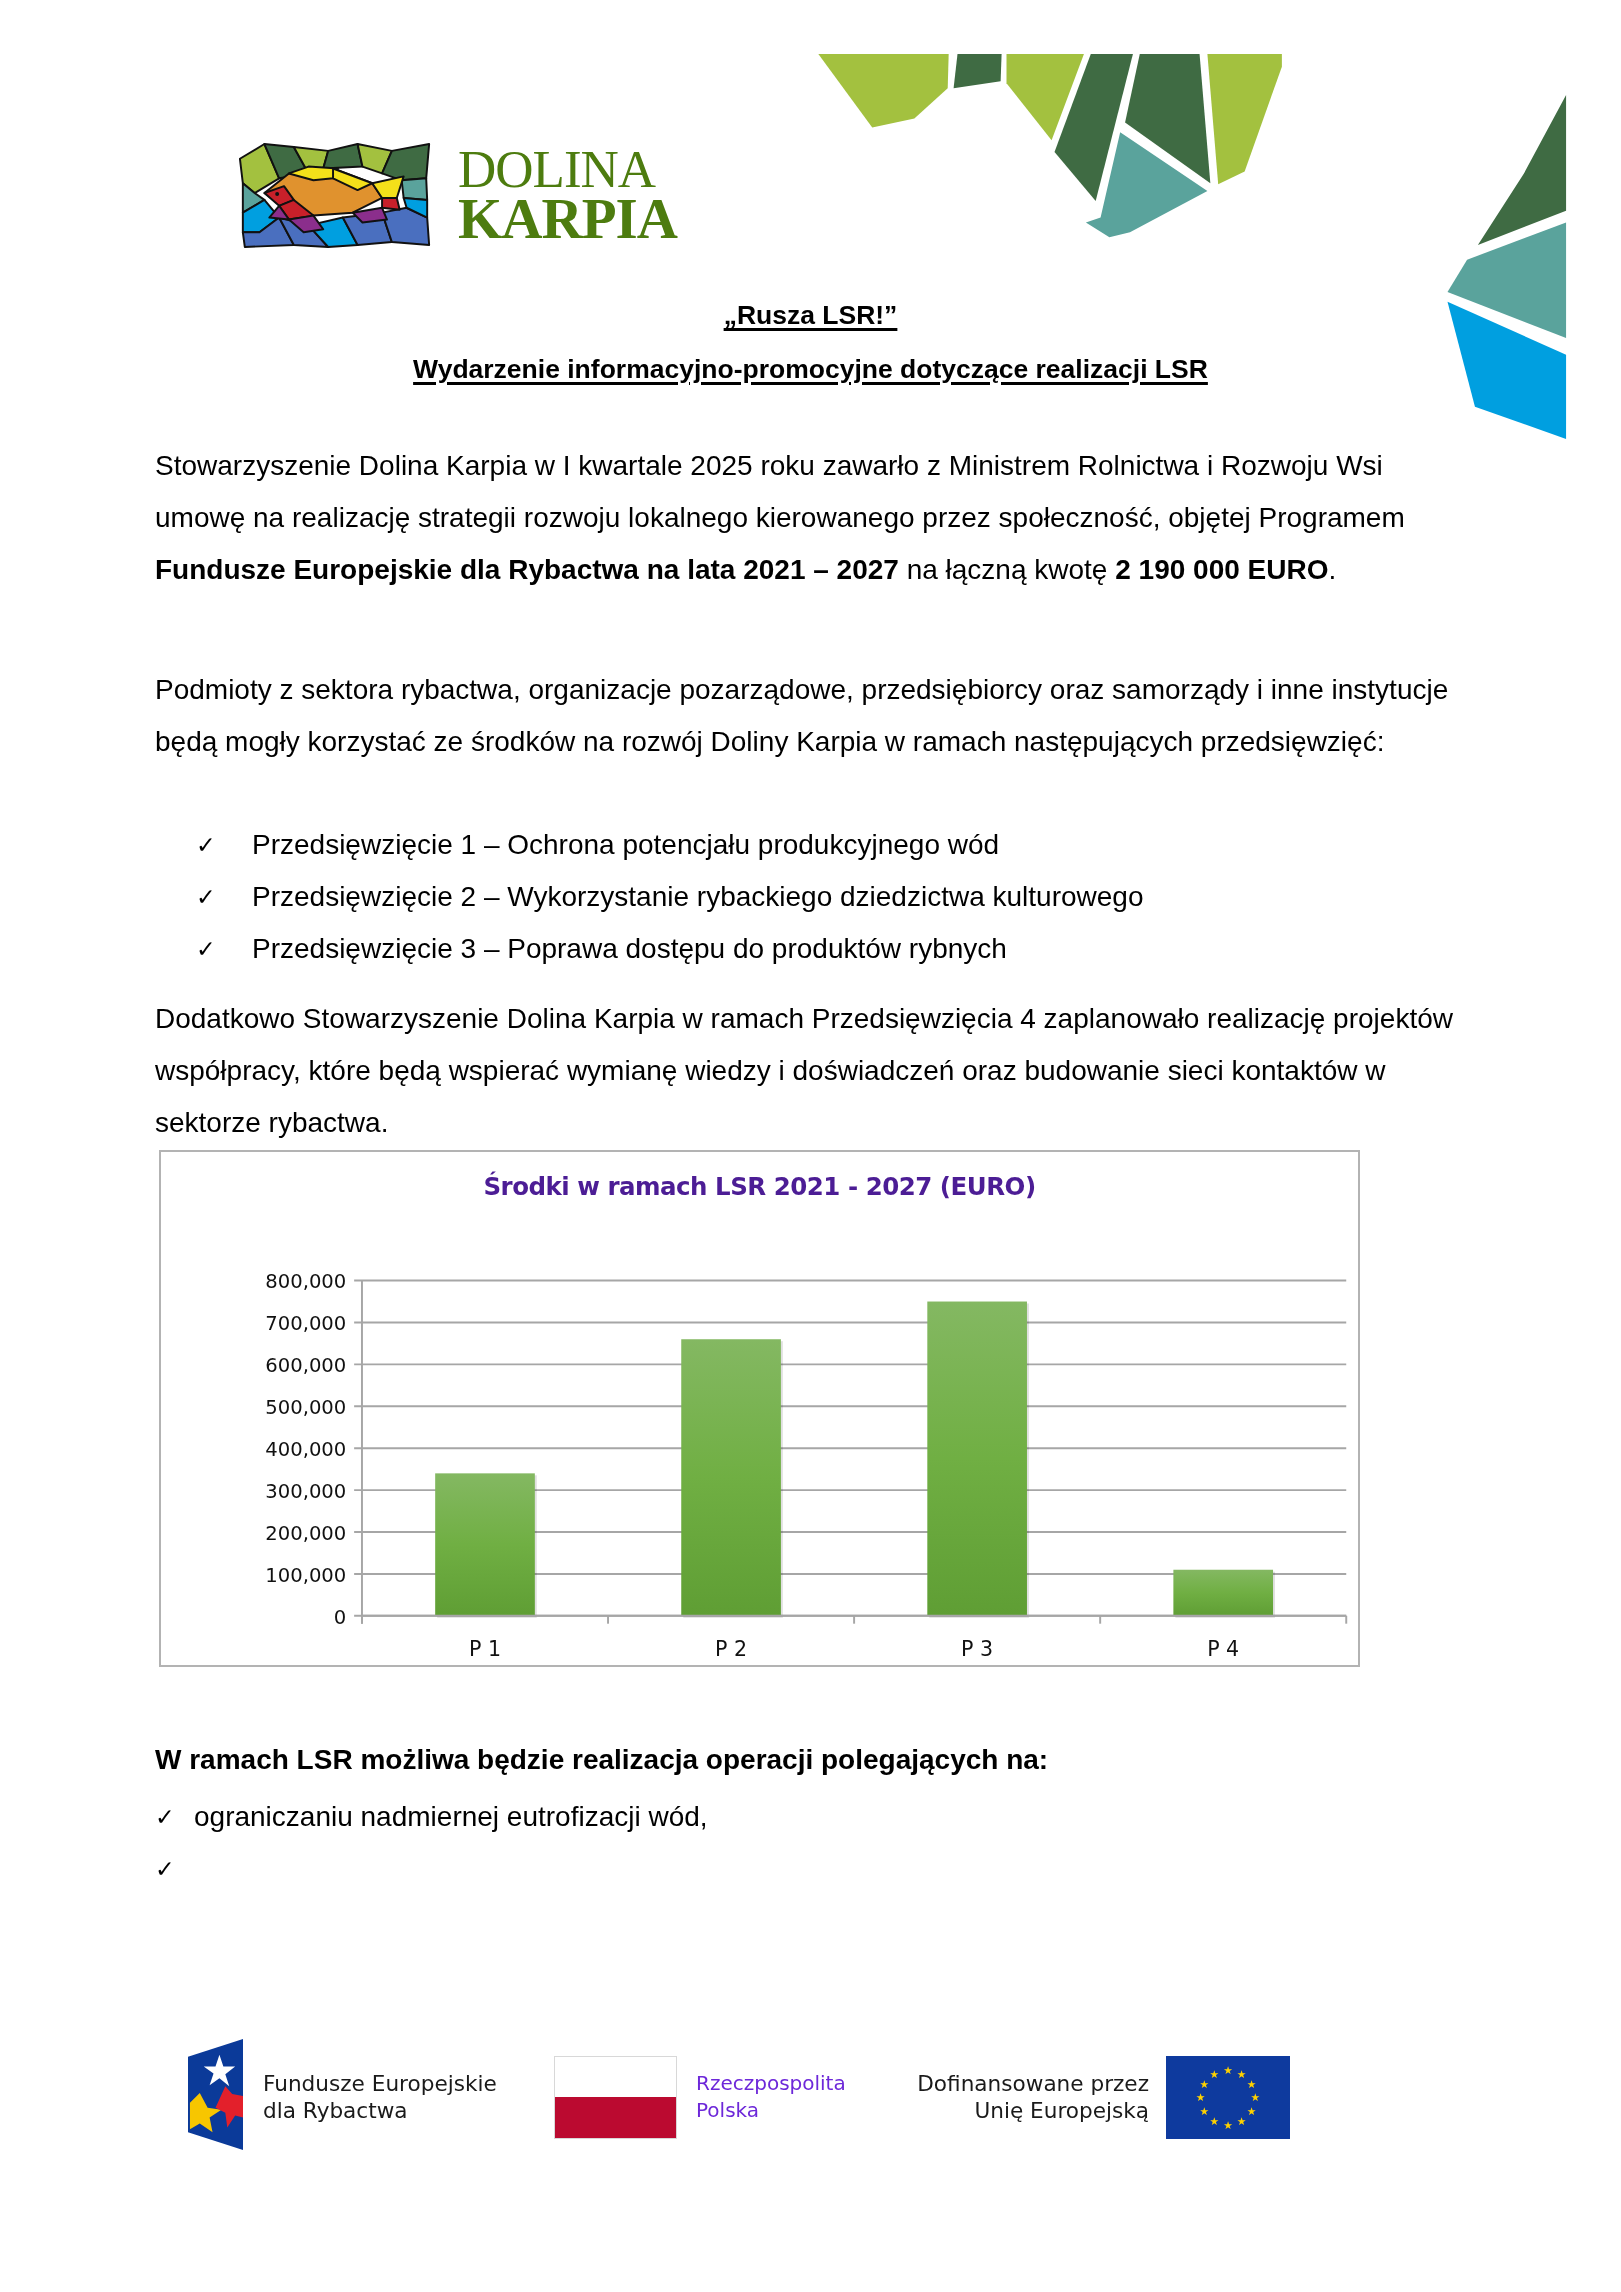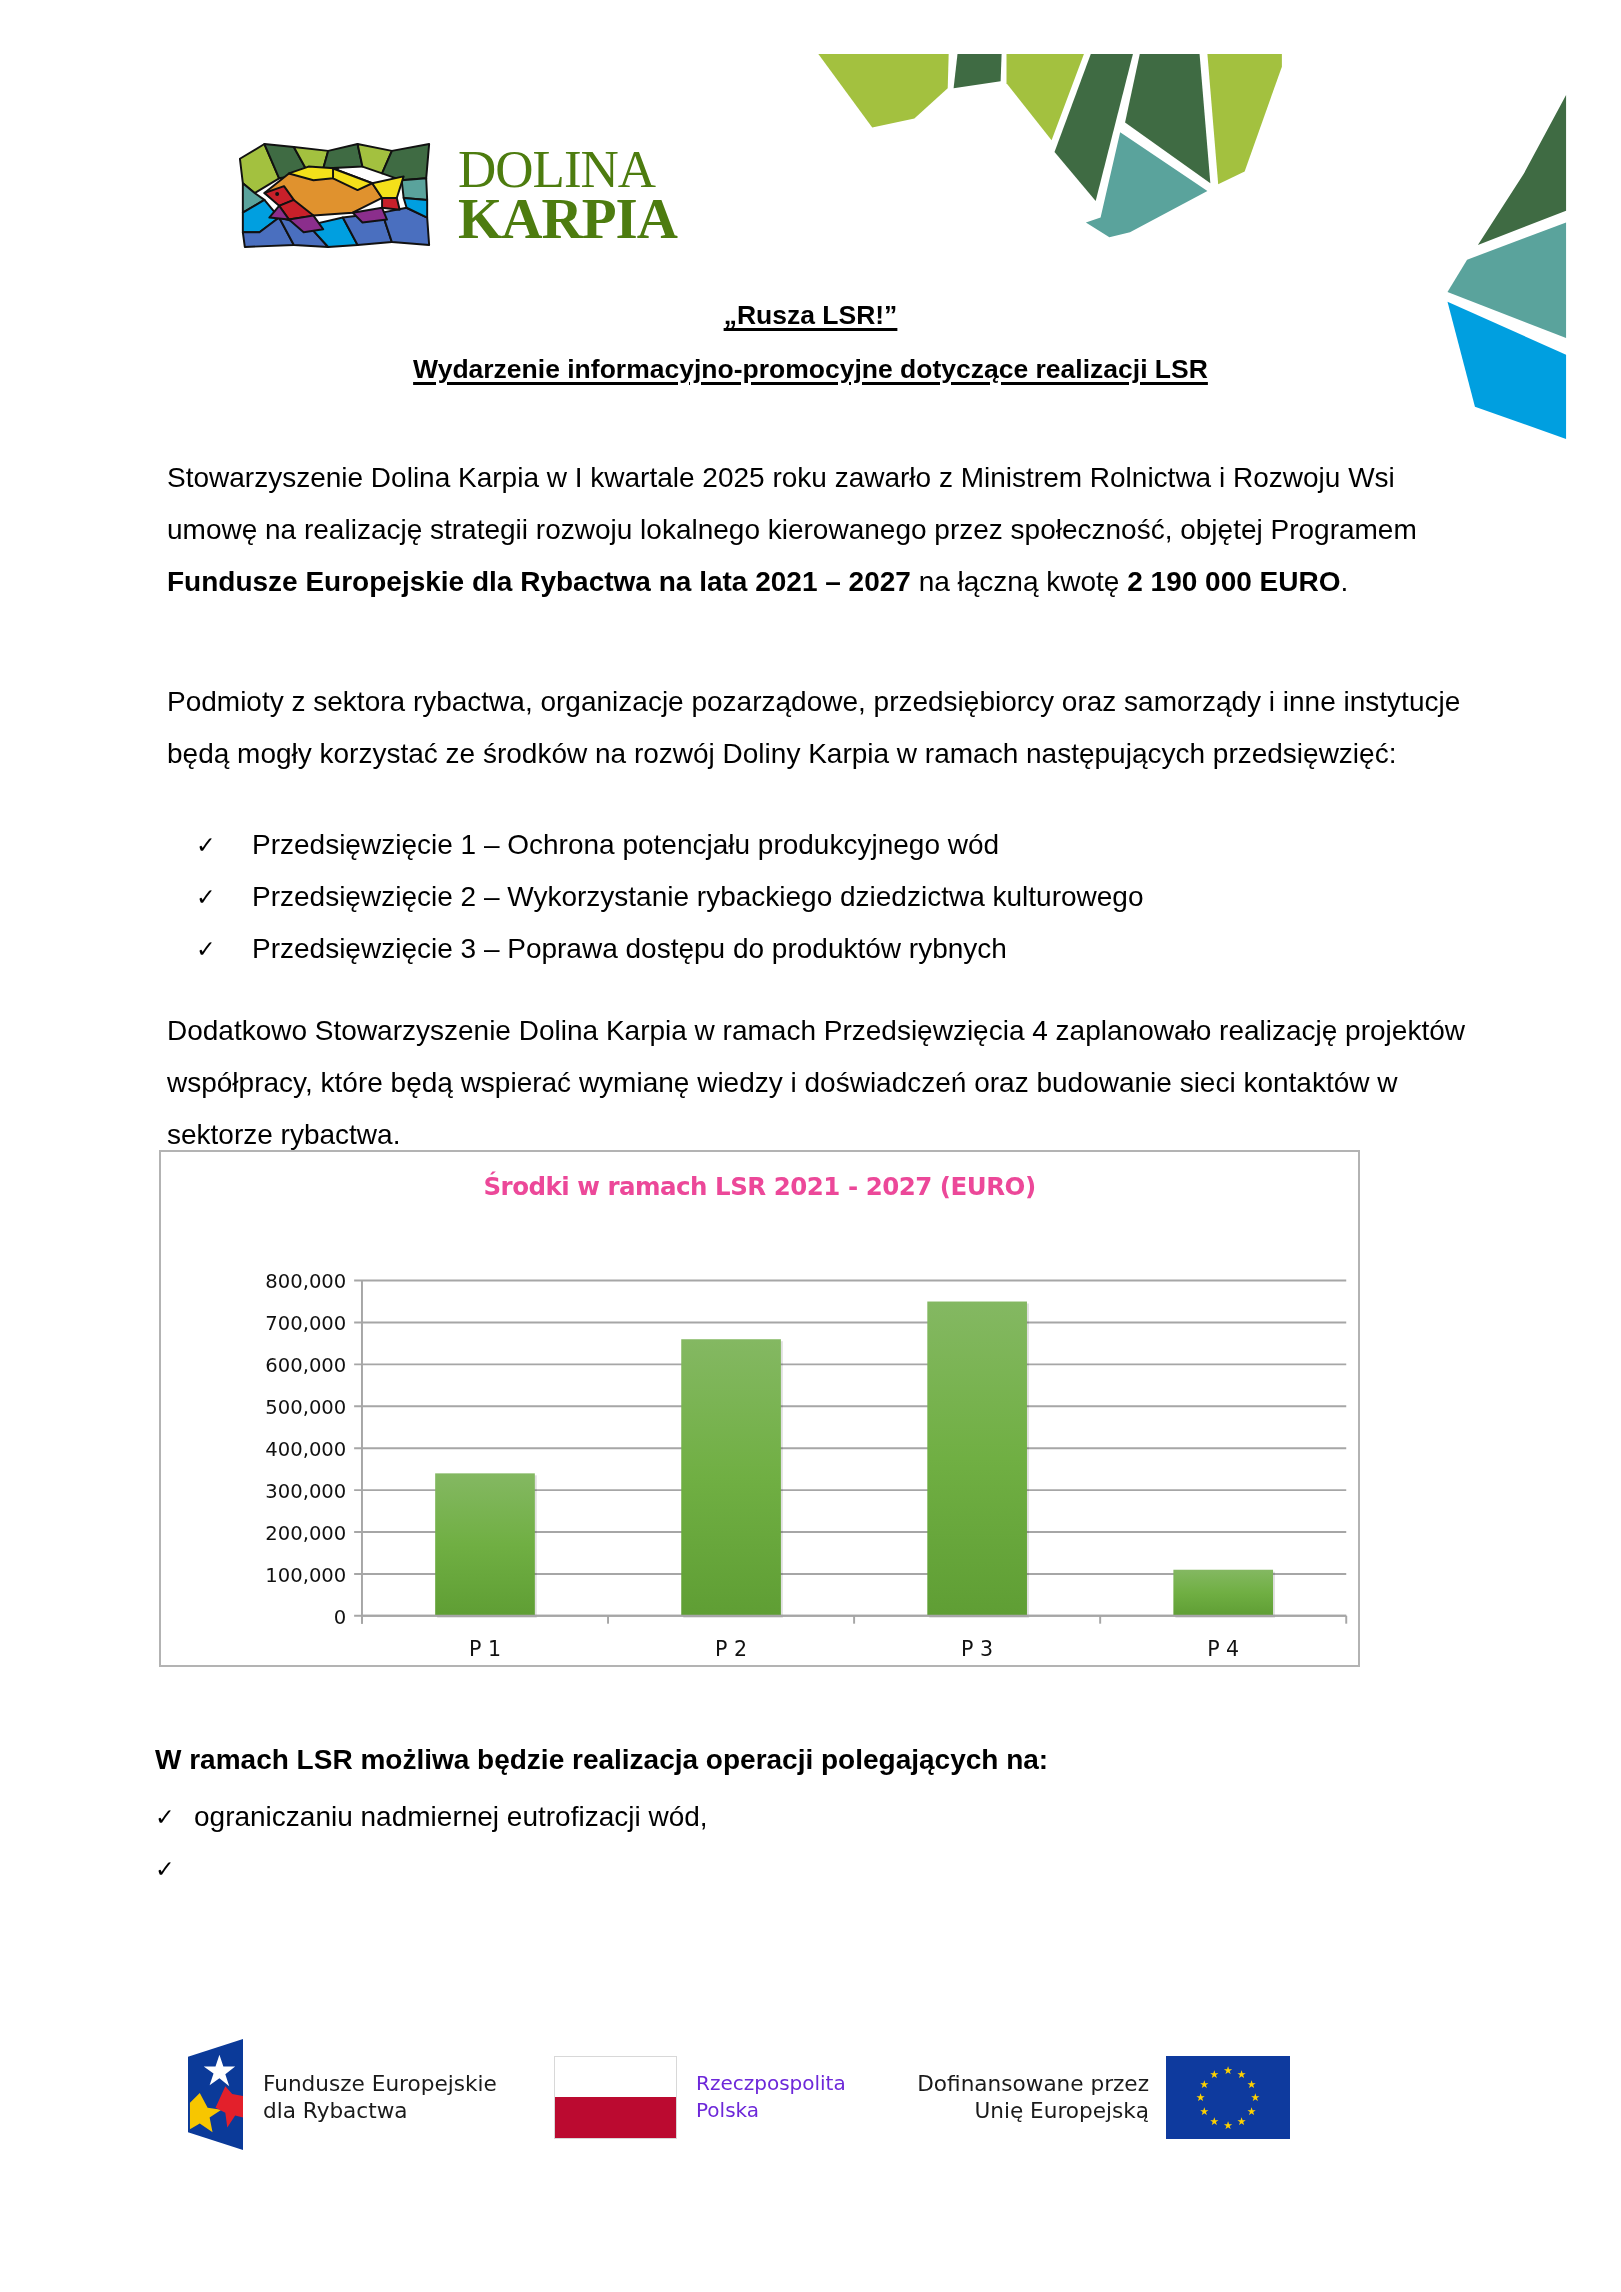--- a/index.html
+++ b/index.html
@@ -9,31 +9,31 @@
   .logo { position: absolute; left: 235px; top: 139px; width: 412px; height: 113px; }
   .logo-mark { position: absolute; left: 0; top: 0; width: 201px; height: 113px; }
   .logo-text { position: absolute; left: 223px; top: 5.9px; font-family: "Liberation Serif", serif;
                color: #4d7c0f; line-height: 49px; }
   .logo-text .l1 { font-size: 53px; letter-spacing: -1px; display: block; }
   .logo-text .l2 { font-size: 57px; letter-spacing: -1px; display: block; font-weight: bold; }
   .title { position: absolute; left: 0; width: 1621px; text-align: center; top: 288px;
            font-weight: bold; font-size: 26.5px; line-height: 54px; }
   .title span { text-decoration: underline; text-decoration-thickness: 2.9px; text-underline-offset: 3.9px; display: block; }
   .body-text { position: absolute; left: 155px; width: 1313px; font-size: 28px; line-height: 52px; }
-  .p { margin: 12px; }
+  .p { margin: 0; }
   .p1 { top: 440px; }
   .p2 { top: 664px; }
   .bullets { position: absolute; left: 196px; top: 819px; font-size: 28px; line-height: 52px; margin: 0; padding: 0; list-style: none; }
   .bullets li { position: relative; padding-left: 56px; }
   .bullets .chk { position: absolute; left: 0; top: 0; font-family: "DejaVu Sans", sans-serif; font-size: 23.5px; }
   .p3 { top: 993px; }
   .chart-box { position: absolute; left: 159px; top: 1150px; width: 1201px; height: 517px;
                border: 2px solid #b3b3b3; box-sizing: border-box; background: #fff; }
   .chart-title { position: absolute; left: 0; width: 100%; top: 19.6px; text-align: center;
-                 font-family: "DejaVu Sans", sans-serif; font-weight: bold; font-size: 24.5px; color: #ec4899; letter-spacing: -0.5px; }
+                 font-family: "DejaVu Sans", sans-serif; font-weight: bold; font-size: 24.5px; color: #4c1d95; letter-spacing: -0.5px; }
   .chart-svg { position: absolute; left: 0; top: 0; }
   .h2 { position: absolute; left: 155px; top: 1740px; font-size: 28px; font-weight: bold; line-height: 39px; }
   .ops { position: absolute; left: 155px; top: 1791px; font-size: 28px; line-height: 52px; margin: 0; padding: 0; list-style: none; width: 1274px; }
   .ops li { position: relative; padding-left: 39px; }
   .ops .chk { position: absolute; left: 0; top: 0; font-family: "DejaVu Sans", sans-serif; font-size: 23.5px; }
   .footer { position: absolute; left: 0; top: 2029px; width: 1620px; height: 137px; }
   .fe-logo { position: absolute; left: 188px; top: 9.8px; width: 55px; height: 111px; }
   .fe-text { position: absolute; left: 263px; top: 41px; font-family: "DejaVu Sans", sans-serif; font-size: 21.6px; line-height: 27.4px; color: #1a1a1a; }
   .pl-flag { position: absolute; left: 554px; top: 26.5px; width: 123px; height: 83px; border: 1px solid #d8d8d8; box-sizing: border-box; }
   .pl-flag .w { height: 50%; background: #ffffff; }

